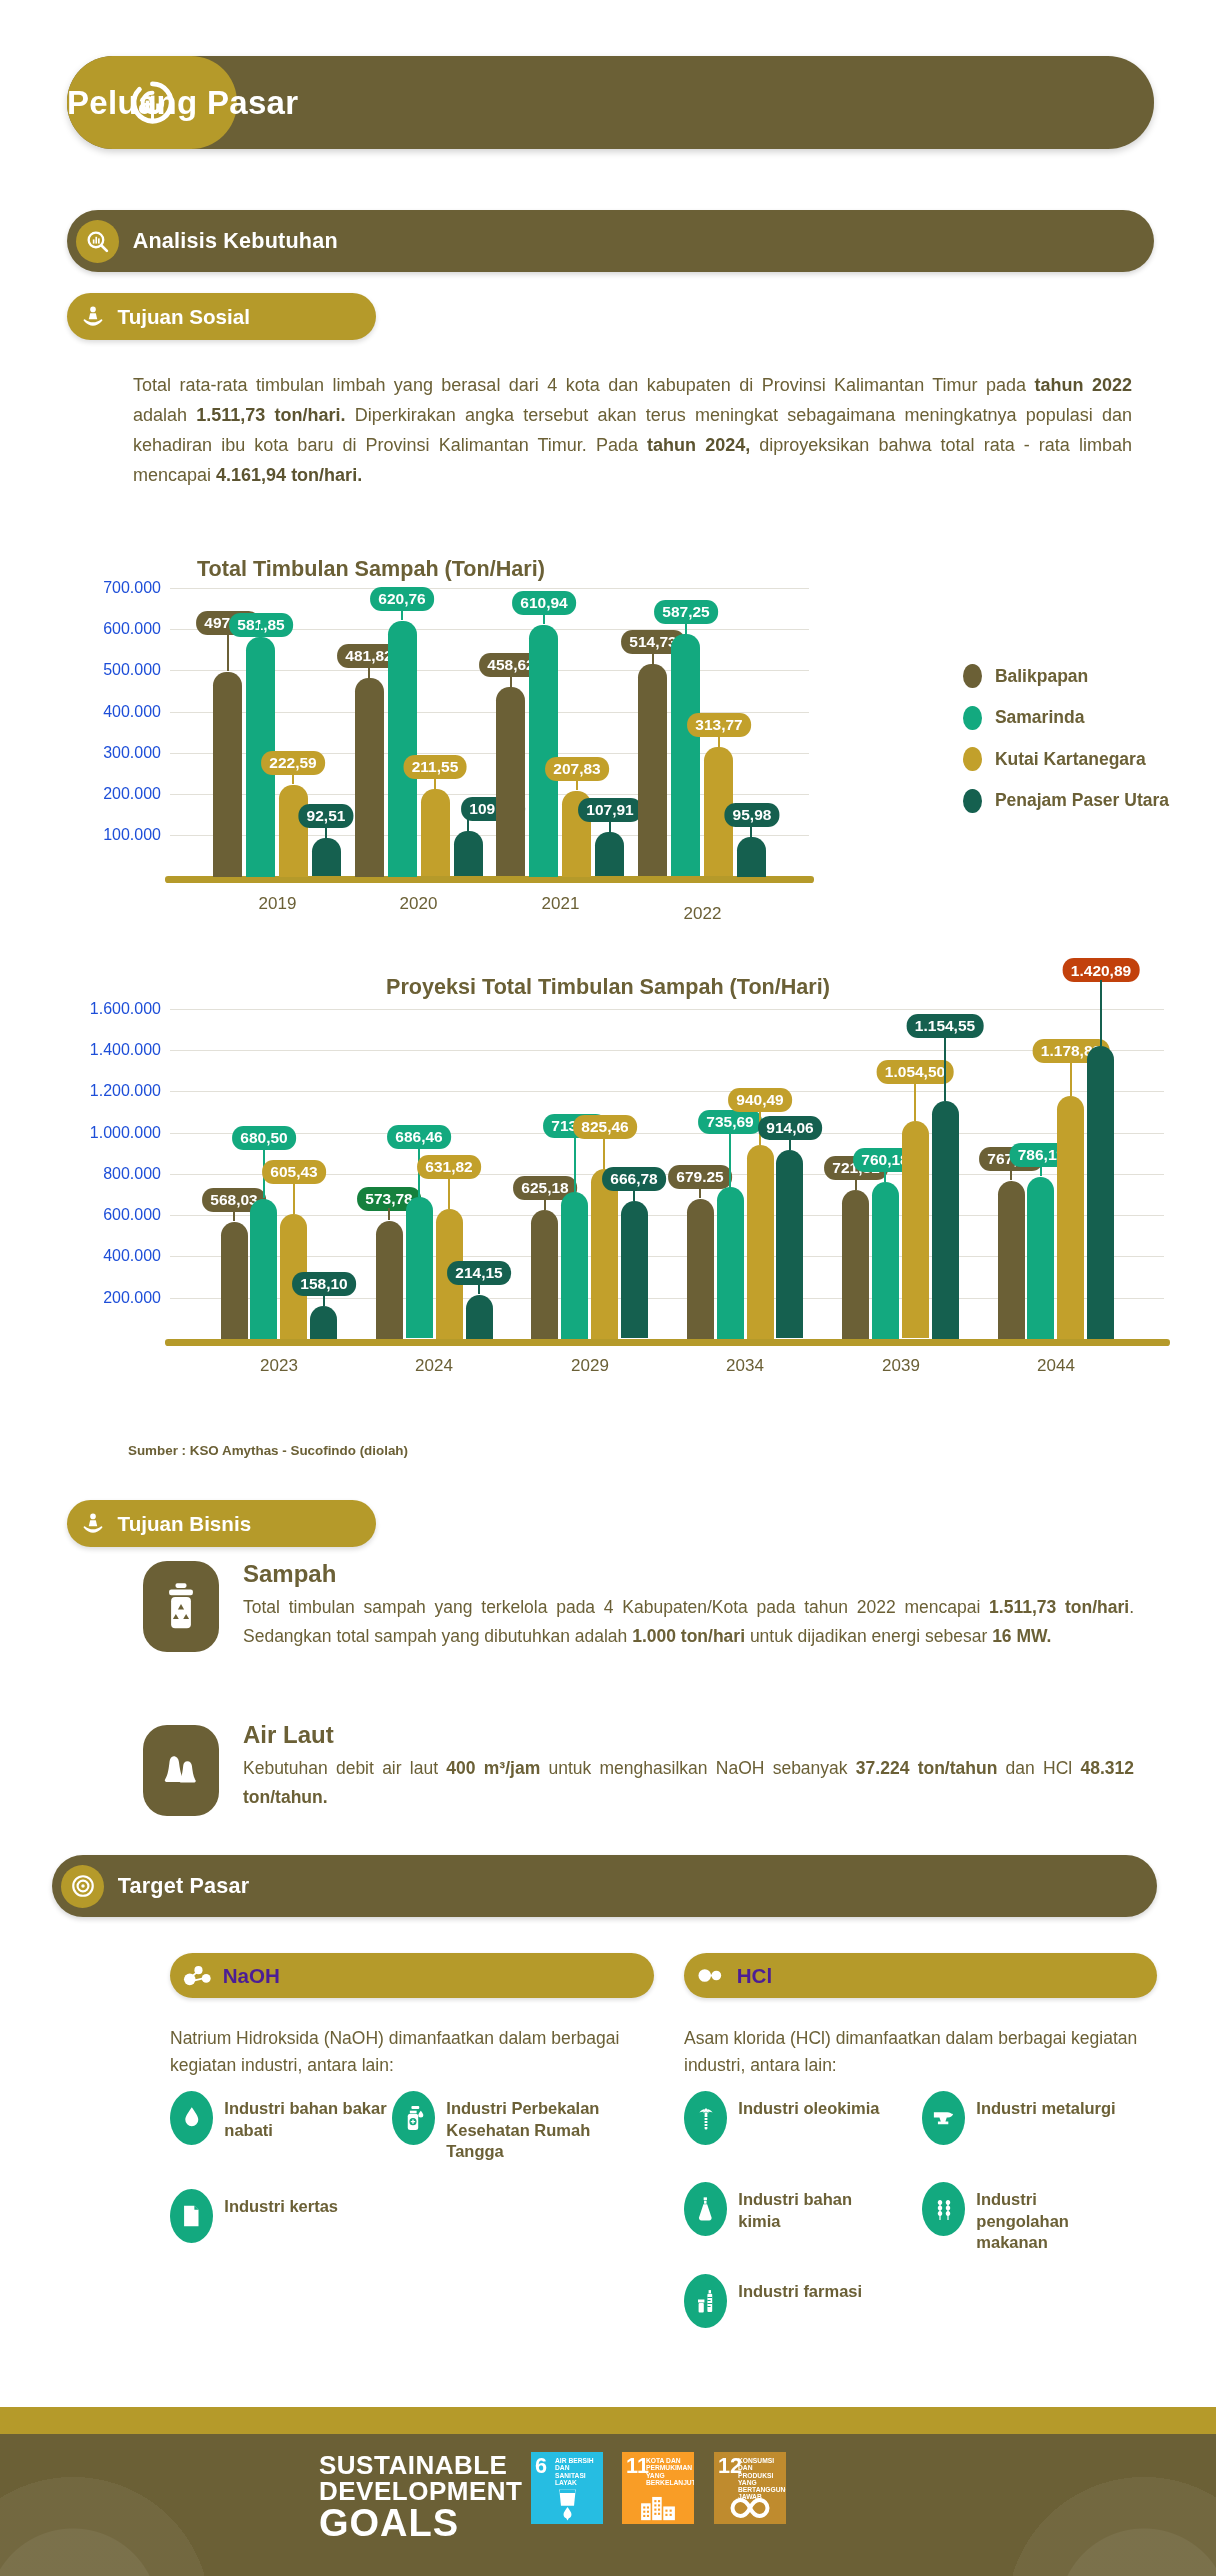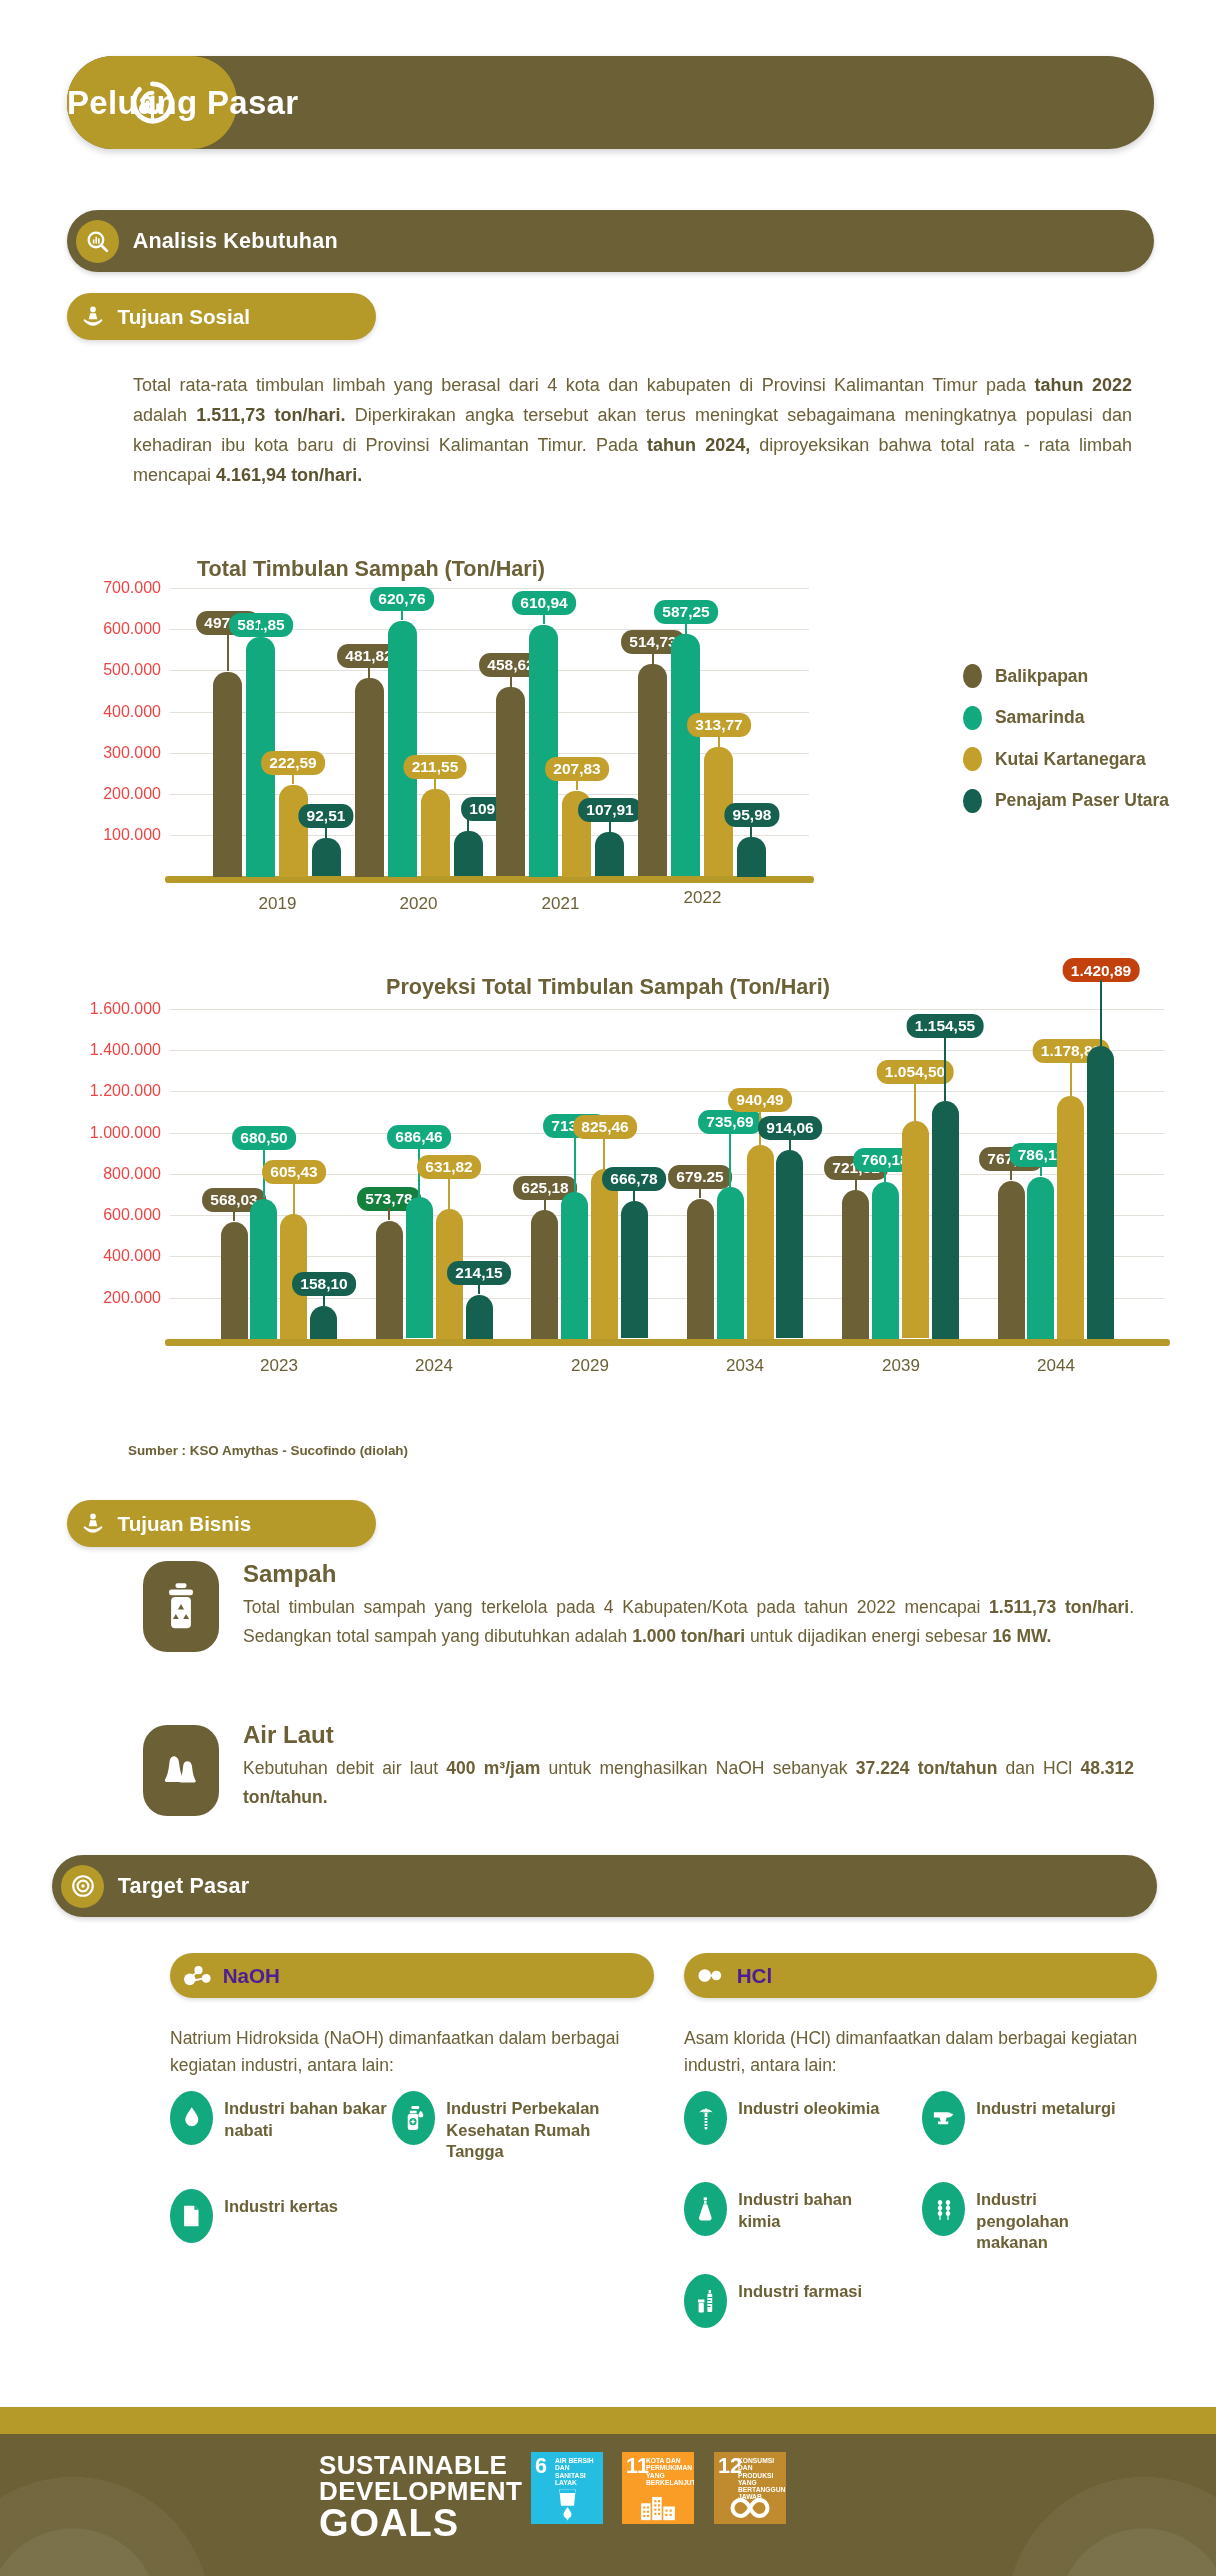--- a/index.html
+++ b/index.html
@@ -107,21 +107,21 @@
   .gridline {
     position: absolute;
     left: 0;
     height: 1px;
     background: #e2e0d8;
   }
   .ytick {
     position: absolute;
     text-align: right;
     font-size: 16px;
-    color: #ef4444;
+    color: #1d4ed8;
     transform: translateY(-50%);
   }
   .axis-base {
     position: absolute;
     height: 6.7px;
     background: #b59a2a;
     border-radius: 3.1px;
   }
   .xtick {
     position: absolute;
@@ -371,21 +371,21 @@
     <div class="bar-stem" style="background: rgb(107, 96, 54); left: 621px; top: 96px; height: 12.4px;"></div>
     <div class="bar" style="left: 640px; width: 29px; height: 242px; top: 78px; background: rgb(19, 169, 127);"></div>
     <div class="dlabel" style="background: rgb(19, 169, 127); left: 655px; top: 44px;">587,25</div>
     <div class="bar-stem" style="background: rgb(19, 169, 127); left: 654px; top: 66px; height: 12.4px;"></div>
     <div class="bar" style="left: 673px; width: 29px; height: 129px; top: 191px; background: rgb(194, 160, 43);"></div>
     <div class="dlabel" style="background: rgb(194, 160, 43); left: 688px; top: 157px;">313,77</div>
     <div class="bar-stem" style="background: rgb(194, 160, 43); left: 687px; top: 179px; height: 12.4px;"></div>
     <div class="bar" style="left: 706px; width: 29px; height: 40px; top: 281px; background: rgb(21, 96, 79);"></div>
     <div class="dlabel" style="background: rgb(21, 96, 79); left: 721px; top: 247px;">95,98</div>
     <div class="bar-stem" style="background: rgb(21, 96, 79); left: 719px; top: 269px; height: 12.4px;"></div>
-    <div class="xtick" style="left: 587px; top: 332px; width: 169px;">2022</div>
+    <div class="xtick" style="left: 587px; top: 348px; width: 169px;">2022</div>
     <div class="legend" style="left: 932px; top: 108px;">
       <div class="legend-row">
         <span class="legend-dot" style="background: rgb(107, 96, 54);"></span>
         <span class="legend-text">Balikpapan</span>
       </div>
       <div class="legend-row">
         <span class="legend-dot" style="background: rgb(19, 169, 127);"></span>
         <span class="legend-text">Samarinda</span>
       </div>
       <div class="legend-row">

